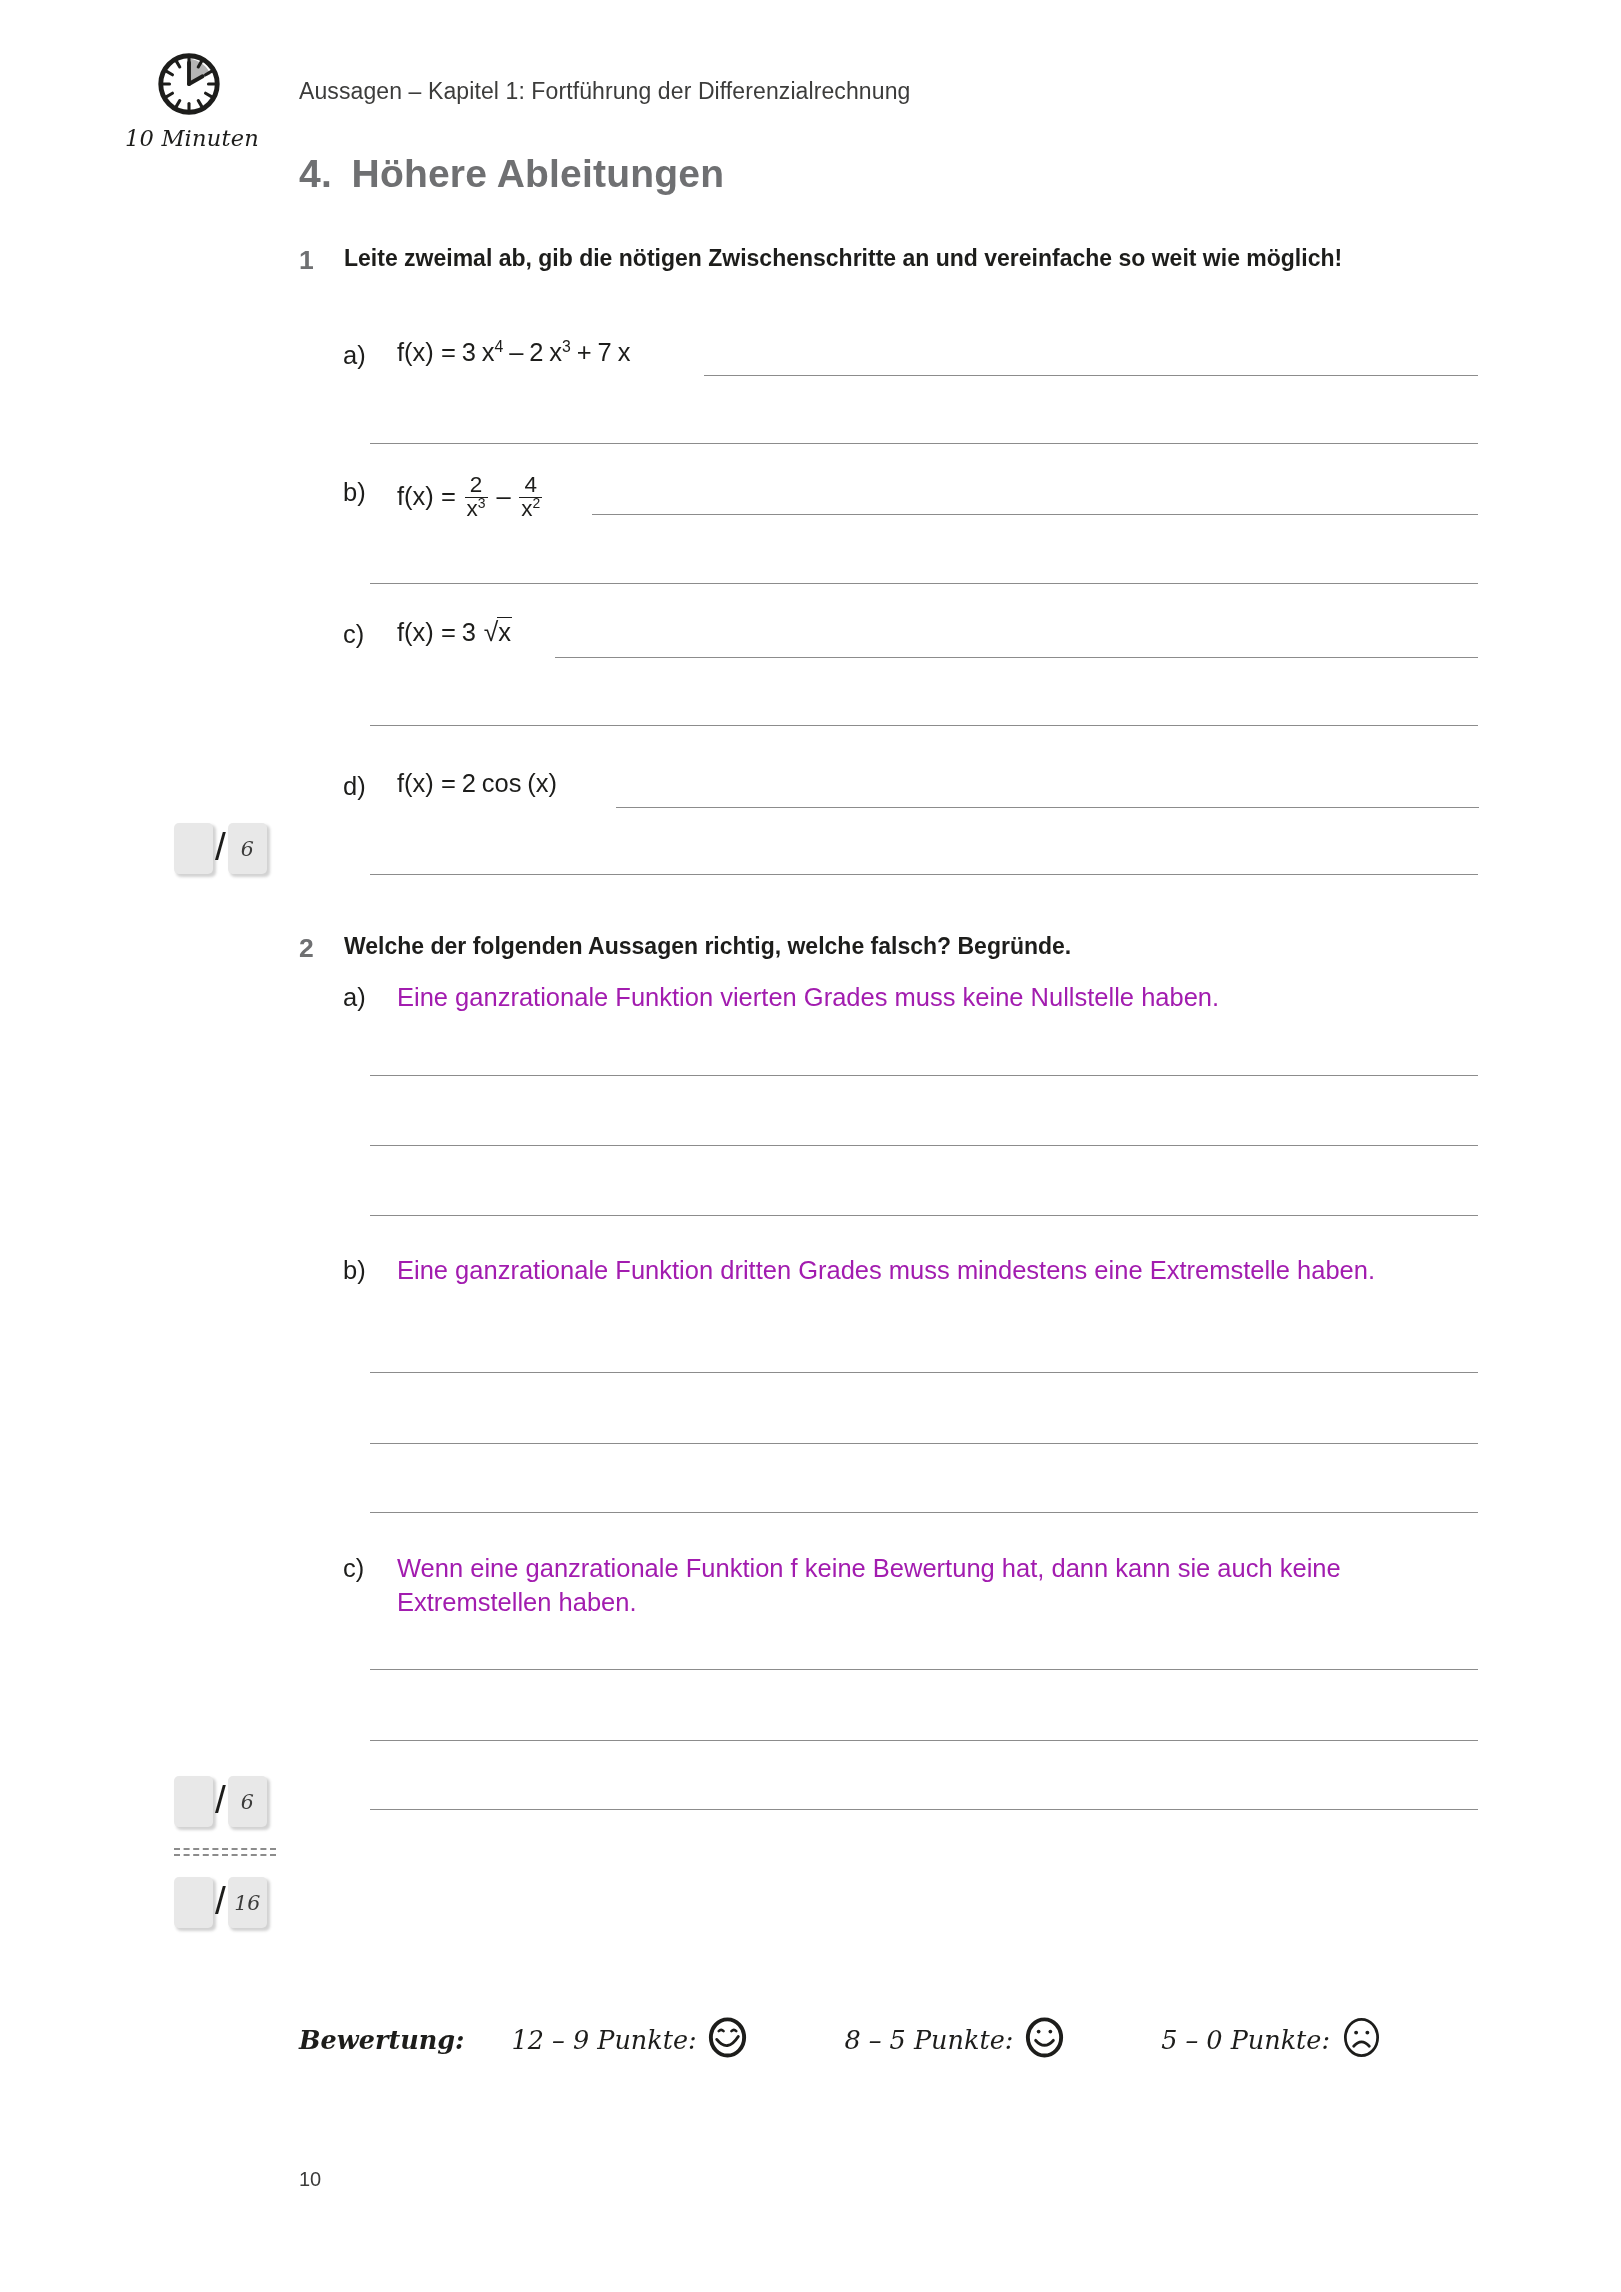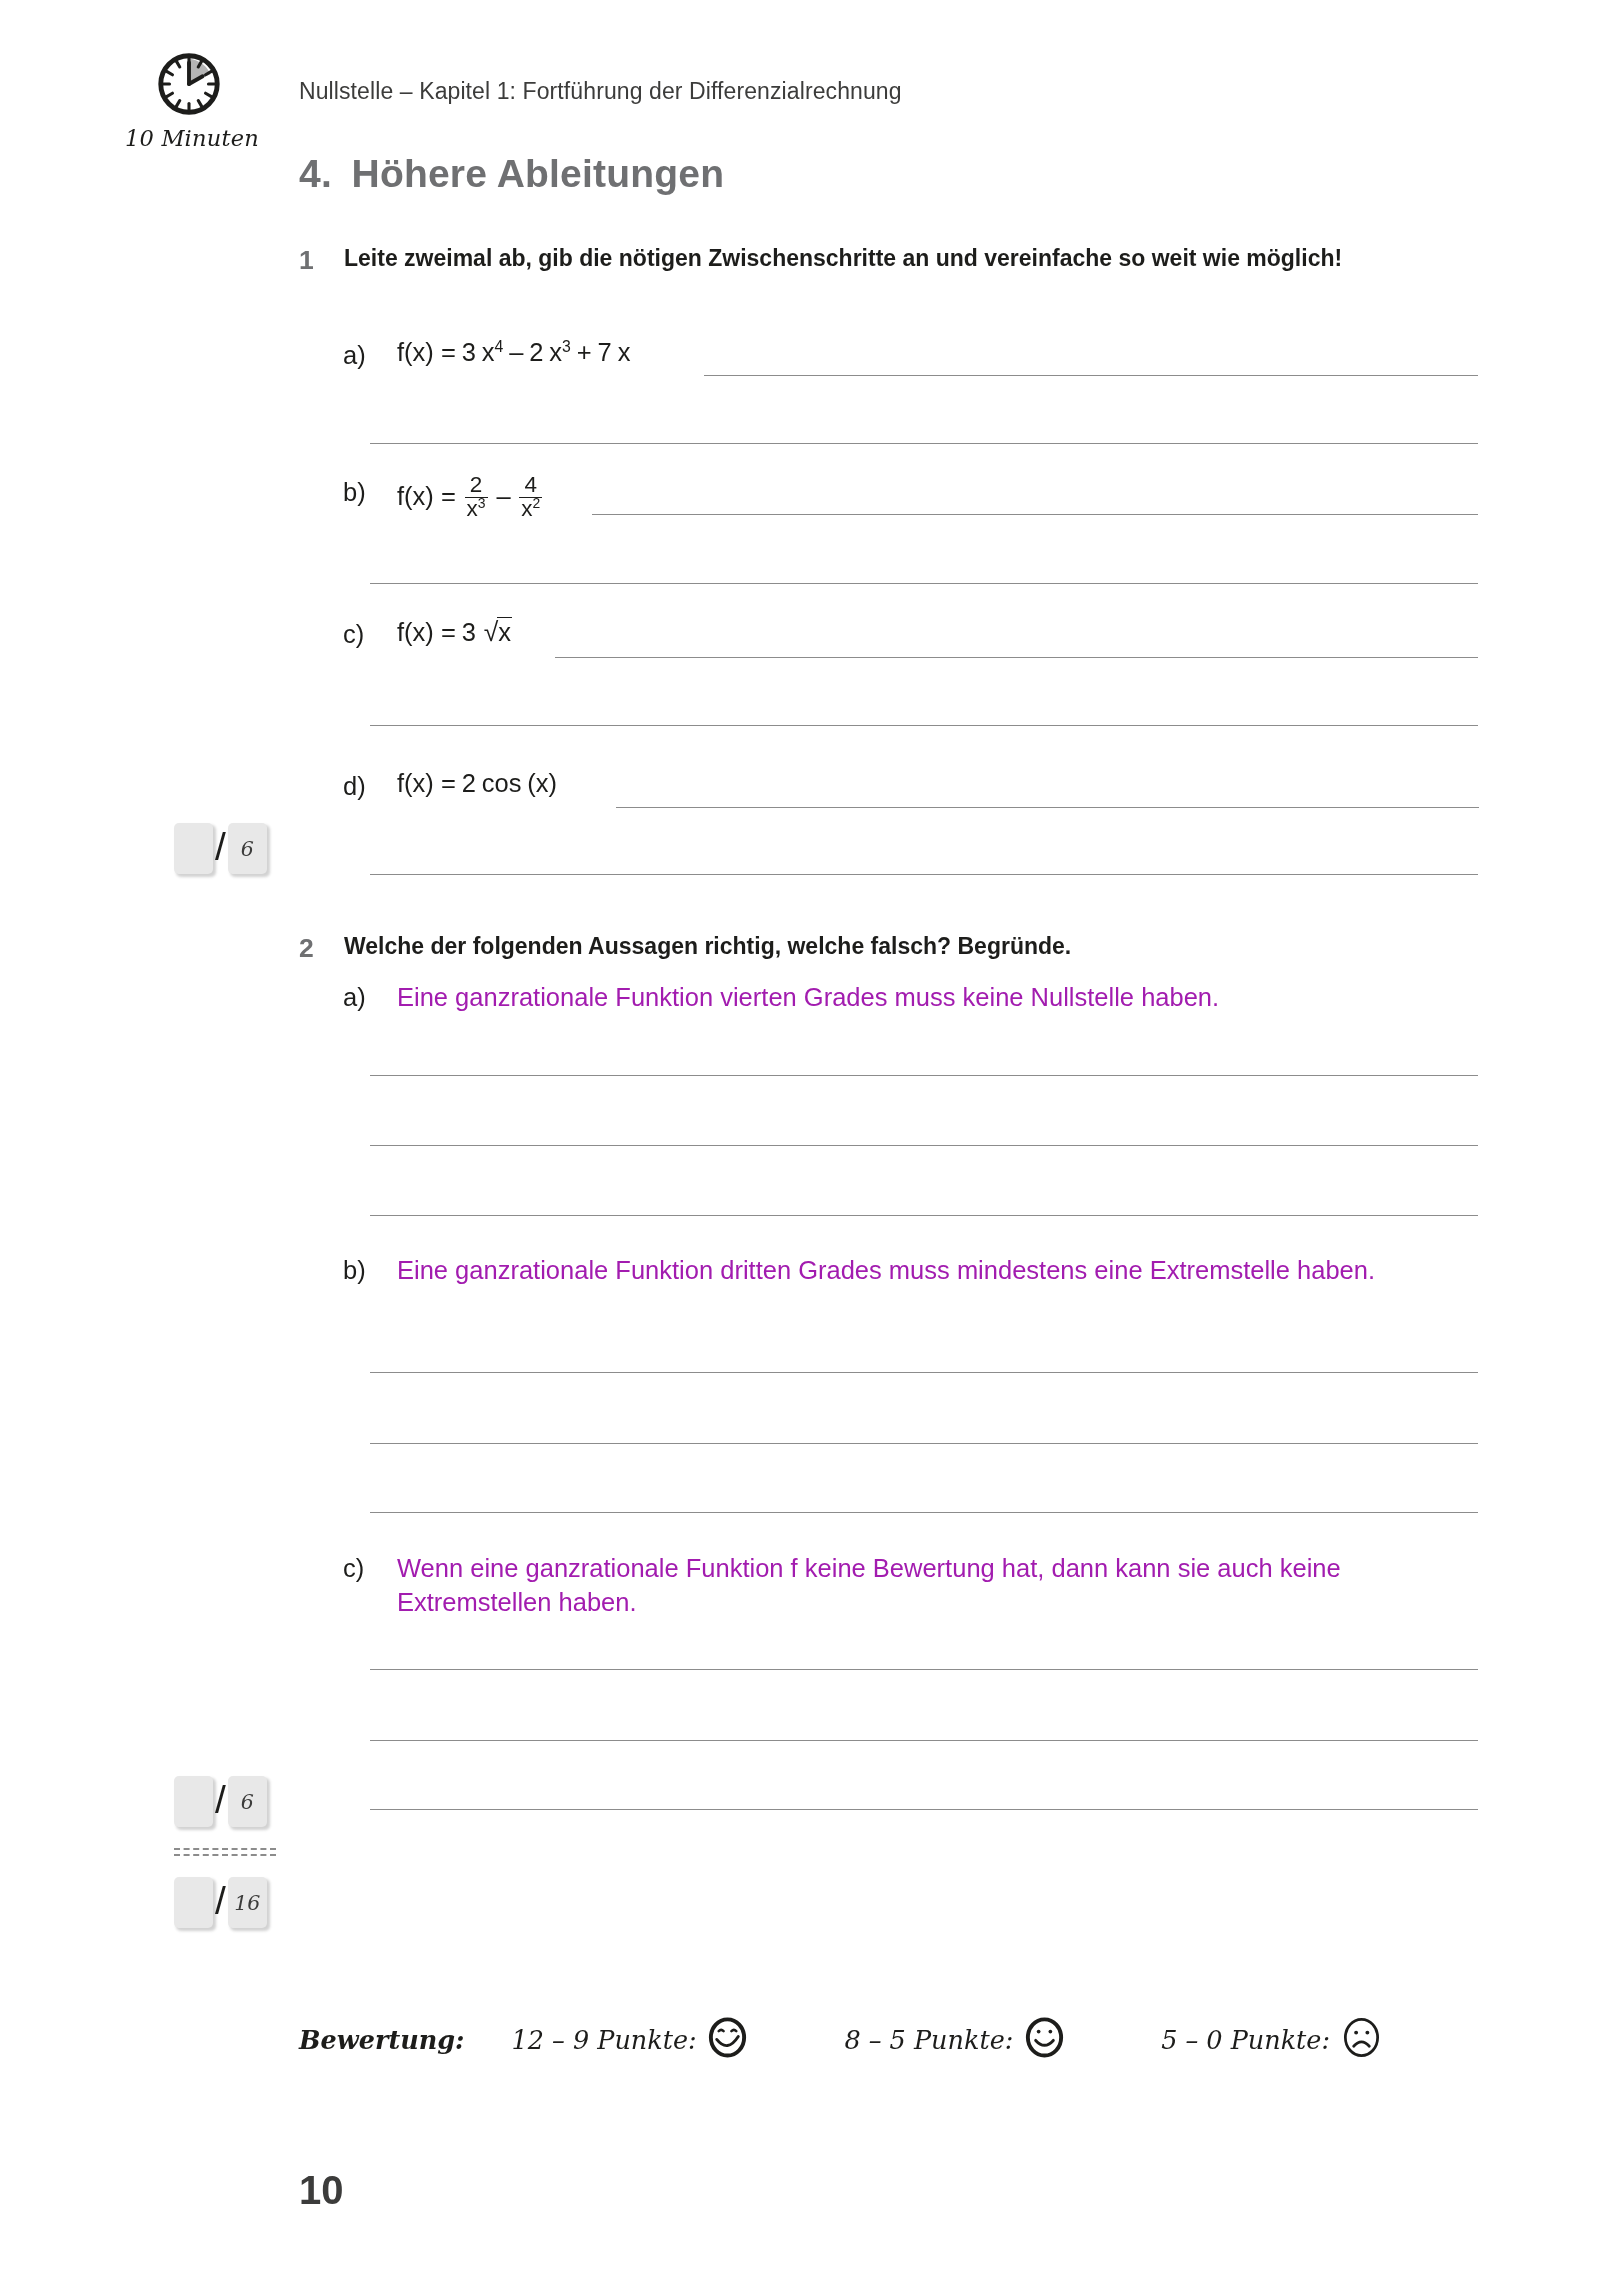--- a/index.html
+++ b/index.html
@@ -122,21 +122,21 @@
     font-size:25.5px;color:#1d1d1b;
     display:flex;align-items:center;white-space:nowrap;
   }
   .bew-title{font-weight:bold;}
   .bew-item{display:flex;align-items:center;}
   .bew-item .txt{margin-right:8.8px;}
 
   
   .pageno{
     position:absolute;left:299px;top:2168px;
-    font-size:40px;font-weight:bold;color:#3c3c3b;
+    font-size:20px;font-weight:normal;color:#3c3c3b;
   }
 </style>
 </head>
 <body>
 
 <div class="page">
 
   <div class="clock-block">
     <span>
       <svg class="clock-svg" width="74" height="74" viewBox="0 0 76 76">
@@ -158,21 +158,21 @@
         </g>
         <g stroke="#1d1d1b" stroke-width="4" stroke-linecap="round">
           <line x1="38" y1="38" x2="38" y2="16"></line>
           <line x1="38" y1="38" x2="52" y2="30"></line>
         </g>
       </svg>
     </span>
     <div class="clock-label">10 Minuten</div>
   </div>
 
-  <div class="kicker">Nullstelle – Kapitel 1: Fortführung der Differenzialrechnung</div>
+  <div class="kicker">Aussagen – Kapitel 1: Fortführung der Differenzialrechnung</div>
 
   <div class="chapter">
     <span class="num">4.</span><span>Höhere Ableitungen</span>
   </div>
 
   <div class="exercise" style="top:243px;">
     <div class="ex-head">
       <div class="ex-num">1</div>
       <div class="ex-prompt">Leite zweimal ab, gib die nötigen Zwischenschritte an und vereinfache so weit wie möglich!</div>
     </div>

